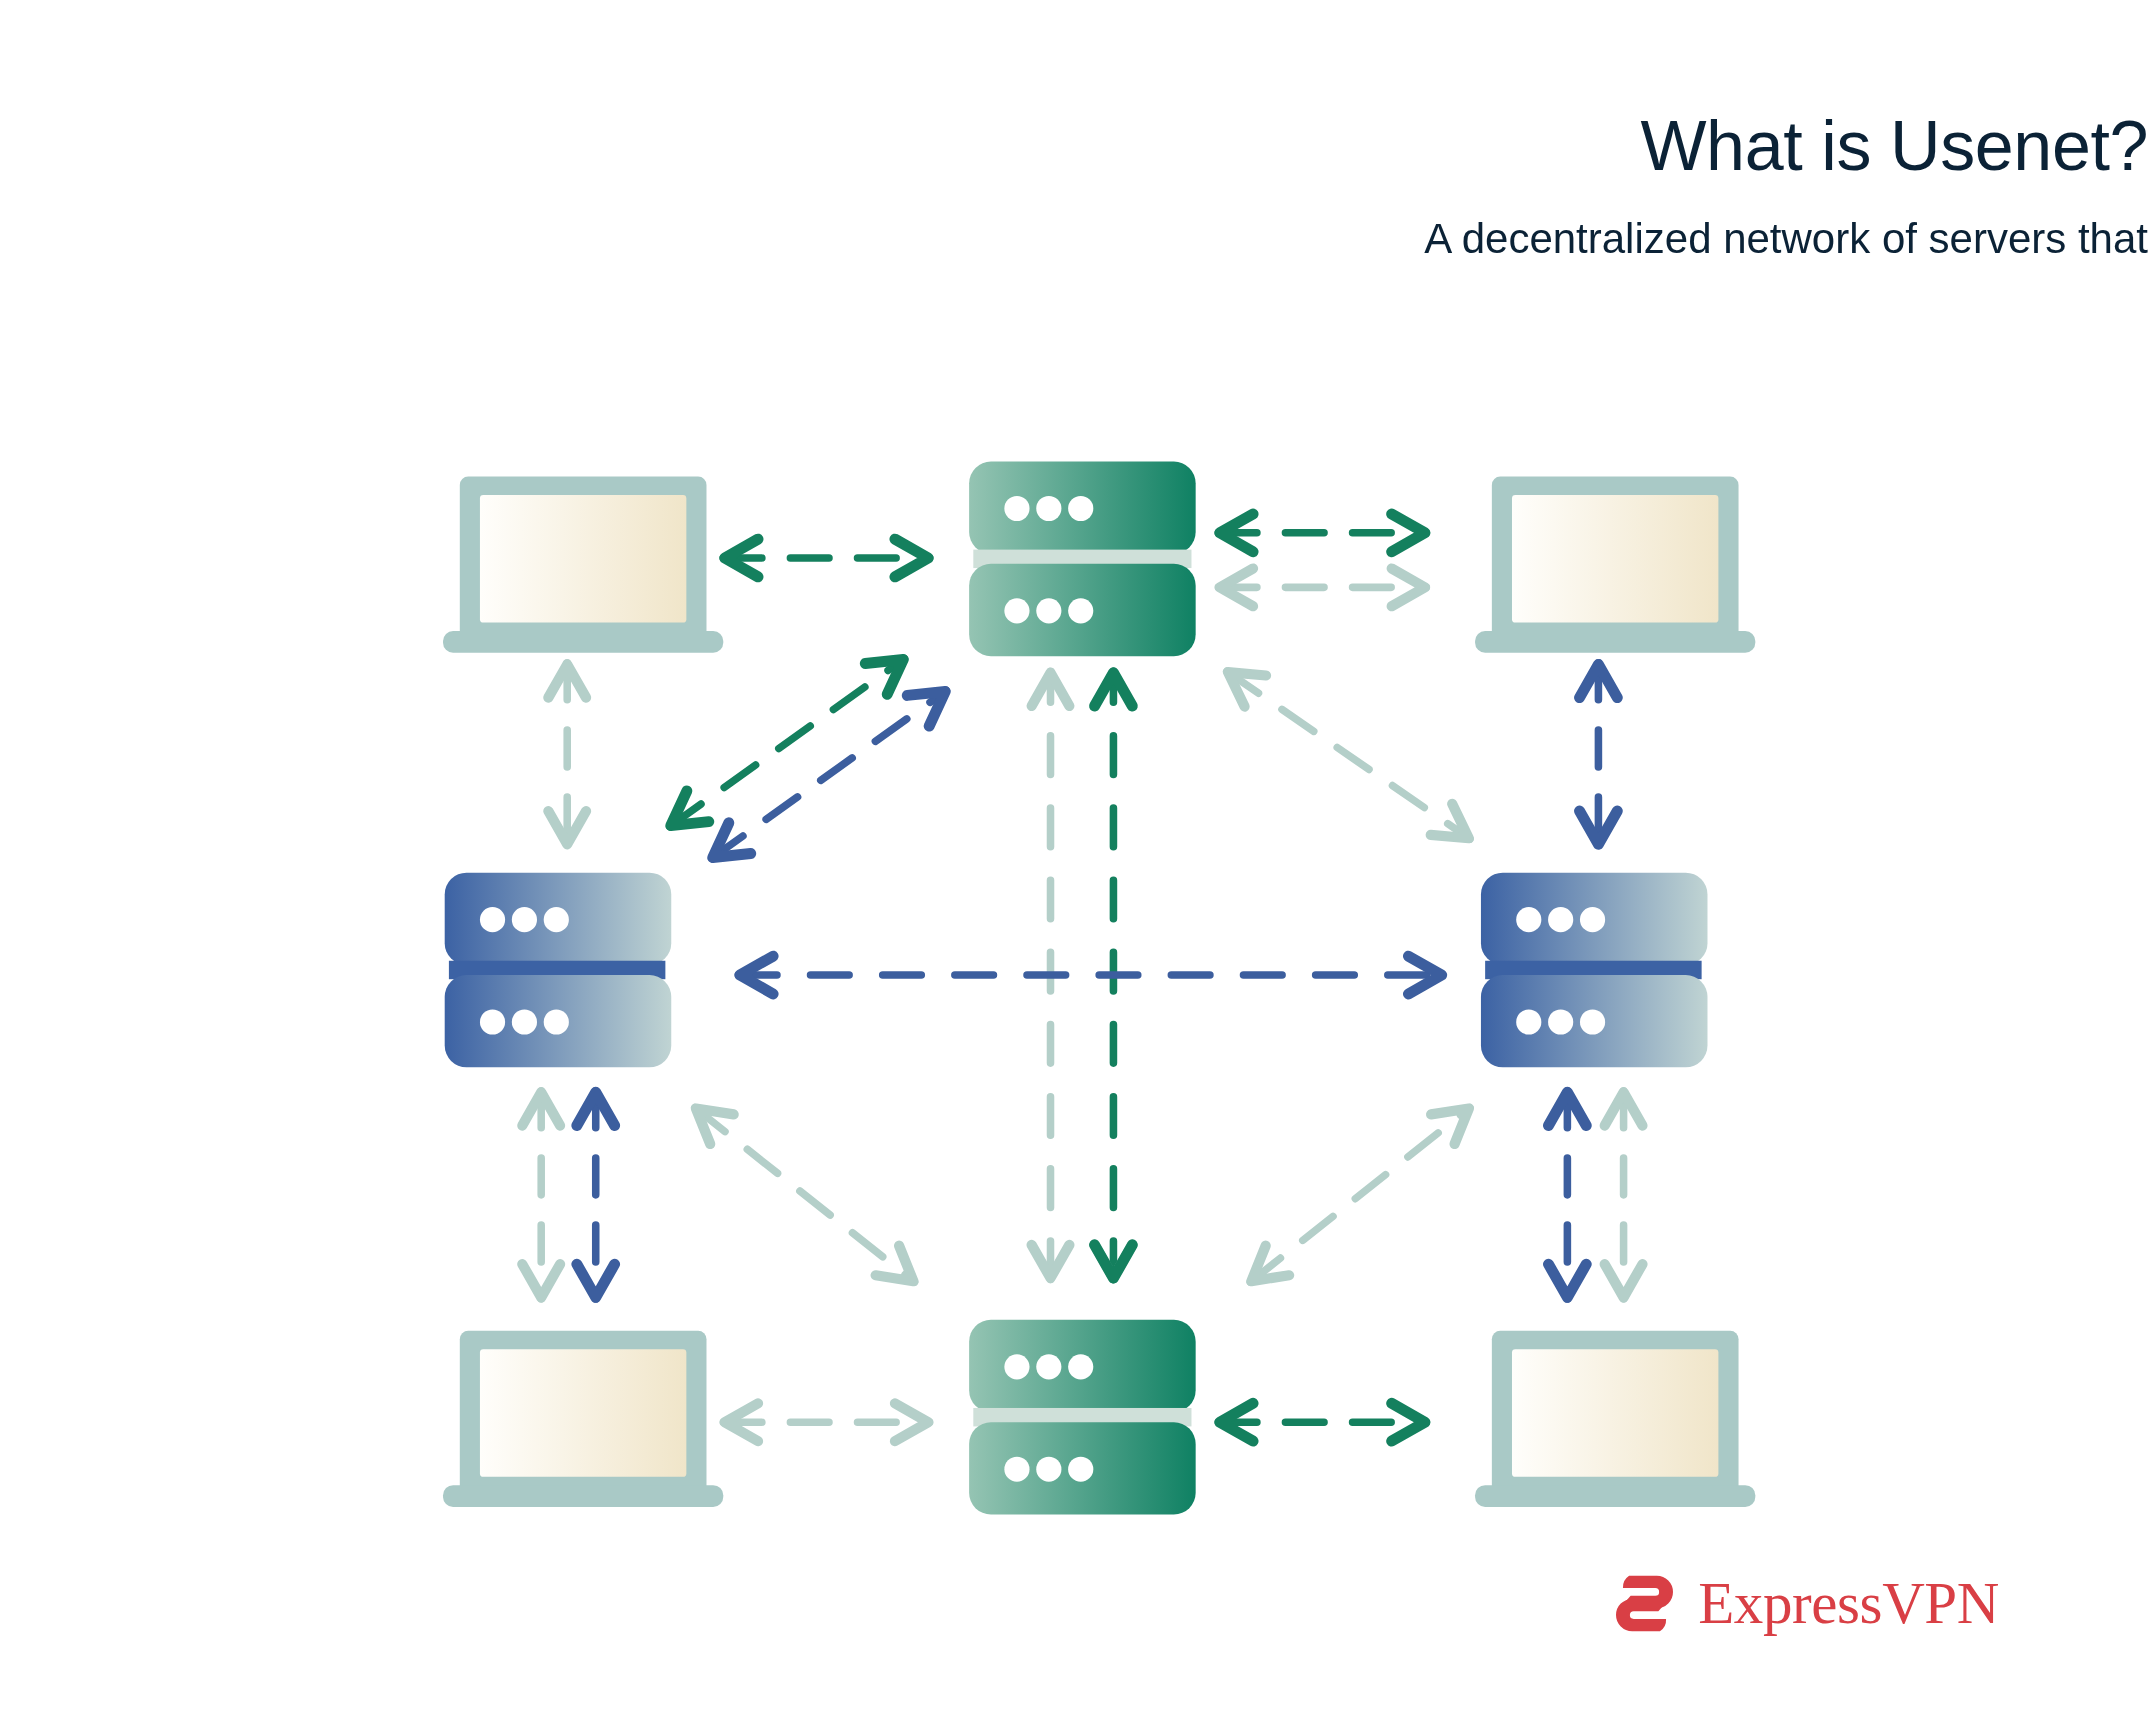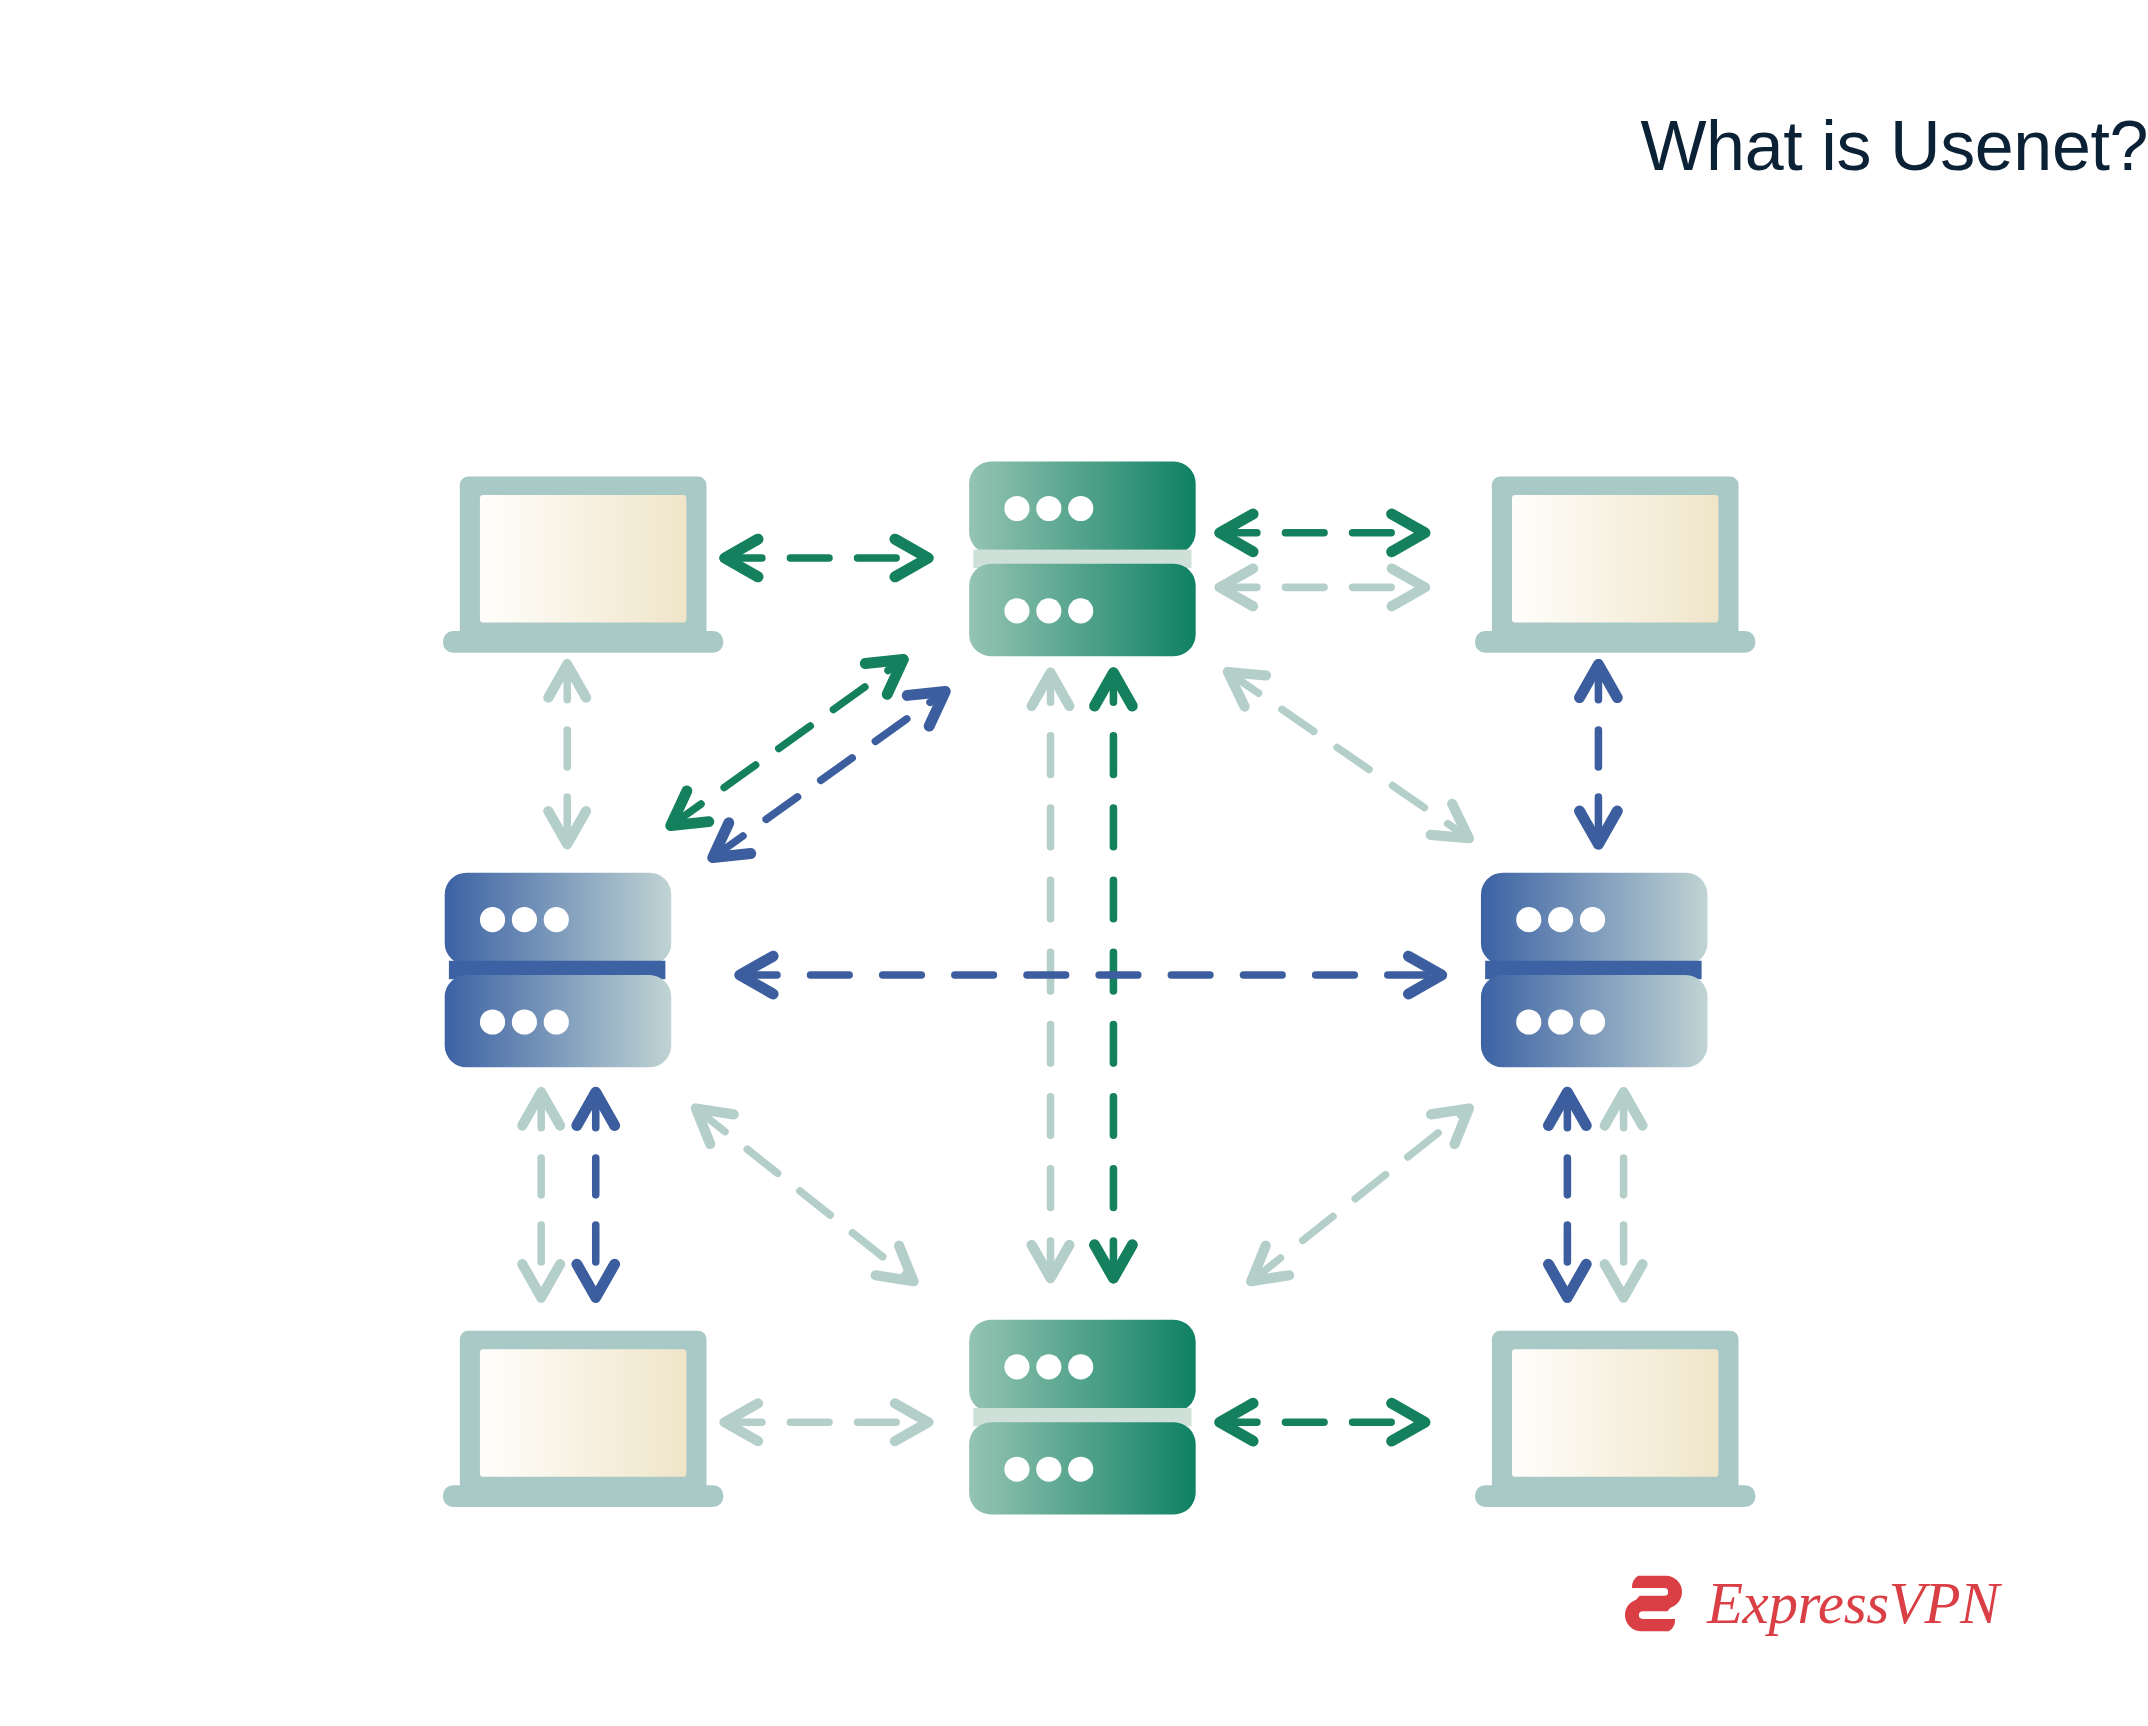--- a/index.html
+++ b/index.html
@@ -45,40 +45,40 @@
   }
   svg.diagram { display: block; width: 2148px; height: 1726px; }
 
   .logo {
     position: absolute;
     right: 149px;
     bottom: 84px;
     display: flex;
     align-items: center;
     gap: 15px;
-    font-style: italic;
   }
   .logo-mark { width: 77px; height: 77px; display:block; }
   .logo-text {
     font-family: "Liberation Serif", serif;
     font-size: 59px;
     color: #d93f45;
     letter-spacing: -0.4px;
     line-height: 1;
     white-space: nowrap;
   }
 </style>
 </head>
 <body>
 
 <div id="page">
 
   <div class="header">
     <div class="title">What is Usenet?</div>
     <div class="subtitle">
+      <div>A decentralized network of servers that</div>
     </div>
   </div>
 
   <div class="diagram-wrap">
   <svg class="diagram" viewBox="0 0 2560 2057" xmlns="http://www.w3.org/2000/svg">
     <defs>
       <linearGradient id="gGreen" x1="0" y1="0" x2="1" y2="0">
         <stop offset="0%" stop-color="#95c4b3"></stop>
         <stop offset="100%" stop-color="#0f8163"></stop>
       </linearGradient>

